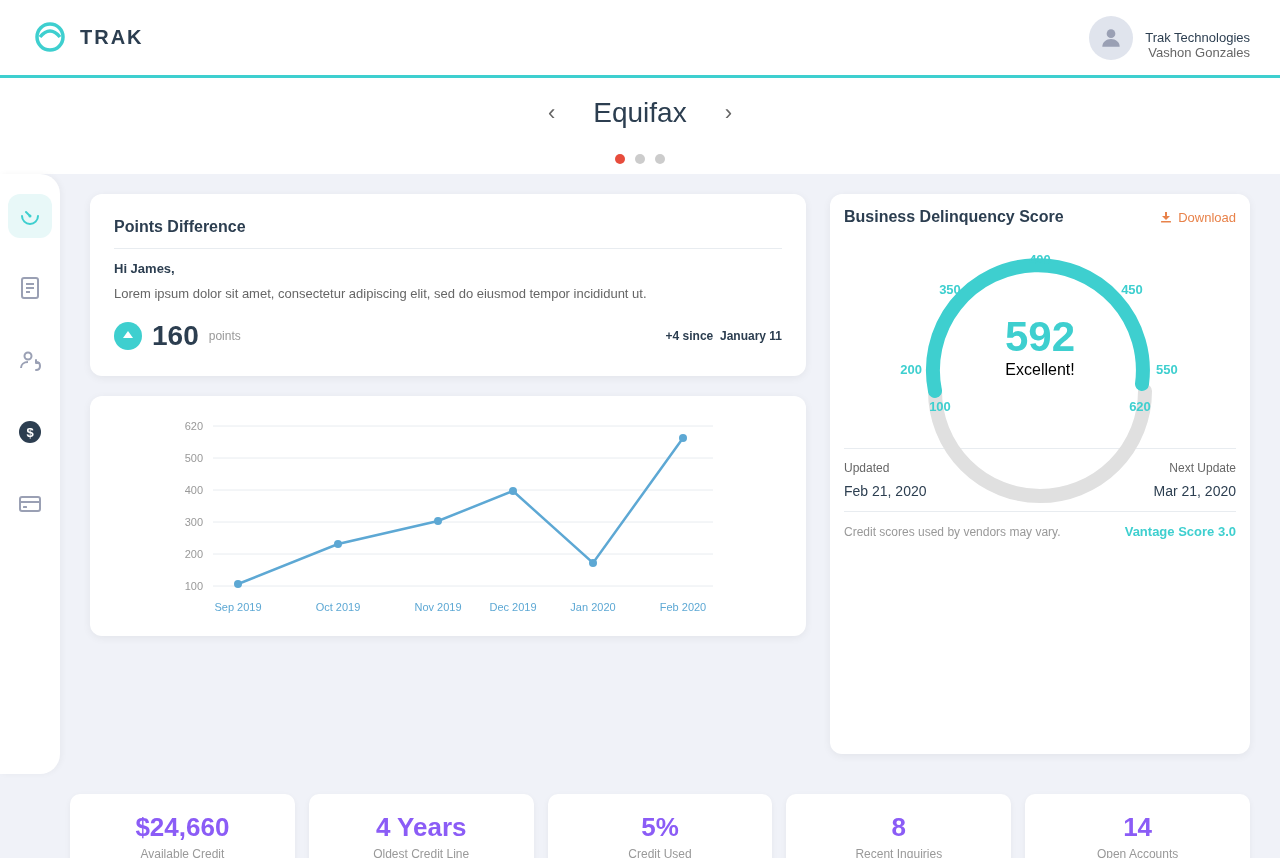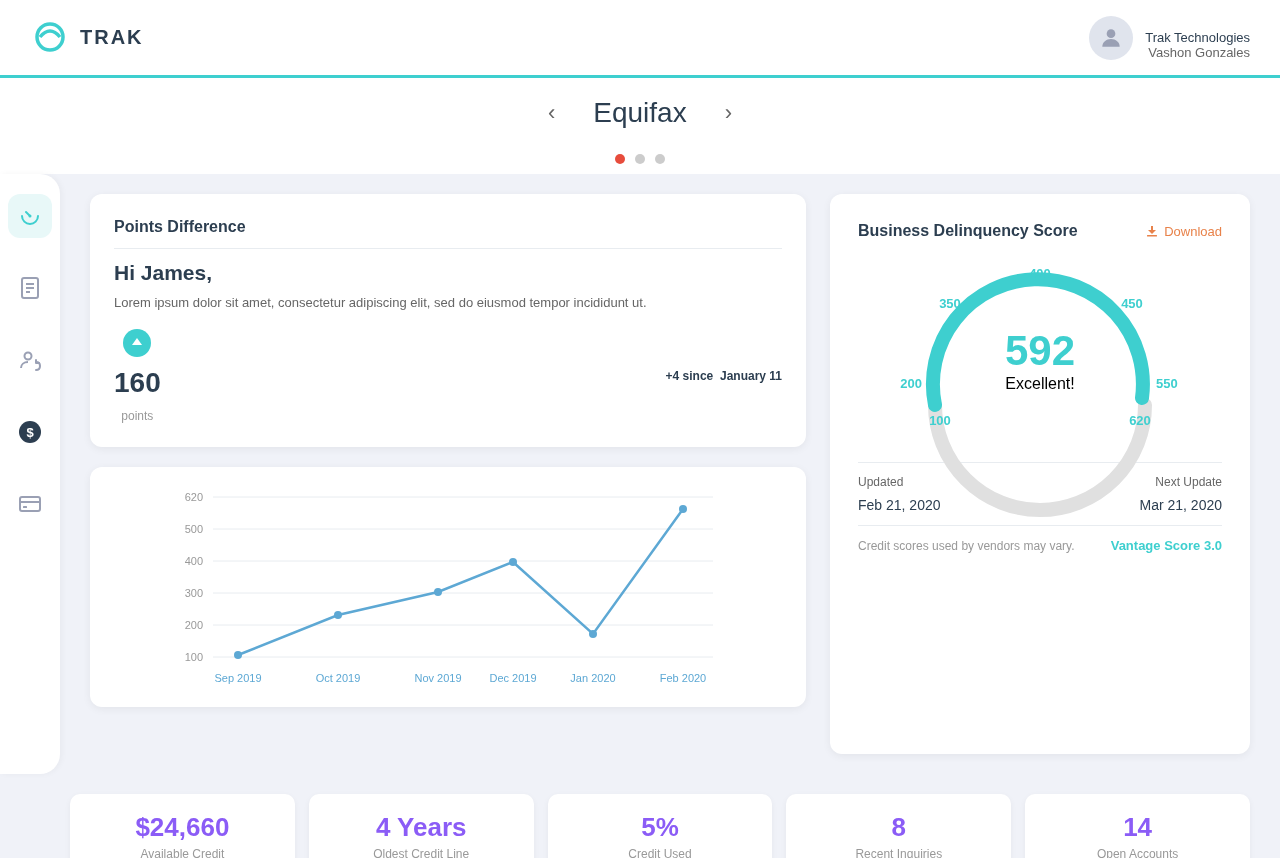--- a/index.html
+++ b/index.html
@@ -74,45 +74,45 @@
 
     
     .left-panel { flex: 1; display: flex; flex-direction: column; gap: 20px; }
 
     
     .points-card {
       background: white; border-radius: 12px; padding: 24px;
       box-shadow: 0 2px 8px rgba(0,0,0,0.06);
     }
     .card-title { font-size: 16px; font-weight: 600; color: #2c3e50; margin-bottom: 12px; }
-    .greeting { font-size: 21px; font-weight: 600; color: #2c3e50; margin-bottom: 8px; }
+    .greeting { font-size: 13px; font-weight: 600; color: #2c3e50; margin-bottom: 8px; }
     .lorem-text { font-size: 13px; color: #666; line-height: 1.5; margin-bottom: 16px; }
     .points-row { display: flex; align-items: center; justify-content: space-between; }
-    .points-left { display: flex; align-items: center; gap: 10px; flex-direction: column; }
+    .points-left { display: flex; align-items: center; gap: 10px; }
     .points-arrow {
       width: 28px; height: 28px; border-radius: 50%;
       background: #3ecfcf; display: flex; align-items: center; justify-content: center;
     }
     .points-value { font-size: 28px; font-weight: 700; color: #2c3e50; }
     .points-label { font-size: 12px; color: #999; }
     .since-text { font-size: 12px; color: #666; }
     .since-text span { font-weight: 700; color: #2c3e50; }
     .plus-text { color: #3ecfcf; font-weight: 600; }
 
     
     .chart-card {
       background: white; border-radius: 12px; padding: 20px;
       box-shadow: 0 2px 8px rgba(0,0,0,0.06);
     }
     .chart-area { position: relative; width: 100%; height: 200px; }
     .chart-svg { width: 100%; height: 100%; overflow: visible; }
 
     
     .score-card {
-      background: white; border-radius: 12px; padding: 28px;
+      background: white; border-radius: 12px; padding: 14px;
       box-shadow: 0 2px 8px rgba(0,0,0,0.06);
       width: 420px; flex-shrink: 0;
     }
     .score-header { display: flex; align-items: center; justify-content: space-between; margin-bottom: 10px; }
     .score-title { font-size: 16px; font-weight: 600; color: #2c3e50; }
     .download-btn { display: flex; align-items: center; gap: 5px; color: #e8824a; font-size: 13px; cursor: pointer; background: none; border: none; }
 
     
     .gauge-container { position: relative; width: 280px; height: 200px; margin: 10px auto; }
     .gauge-svg { width: 100%; height: 100%; overflow: visible; }

